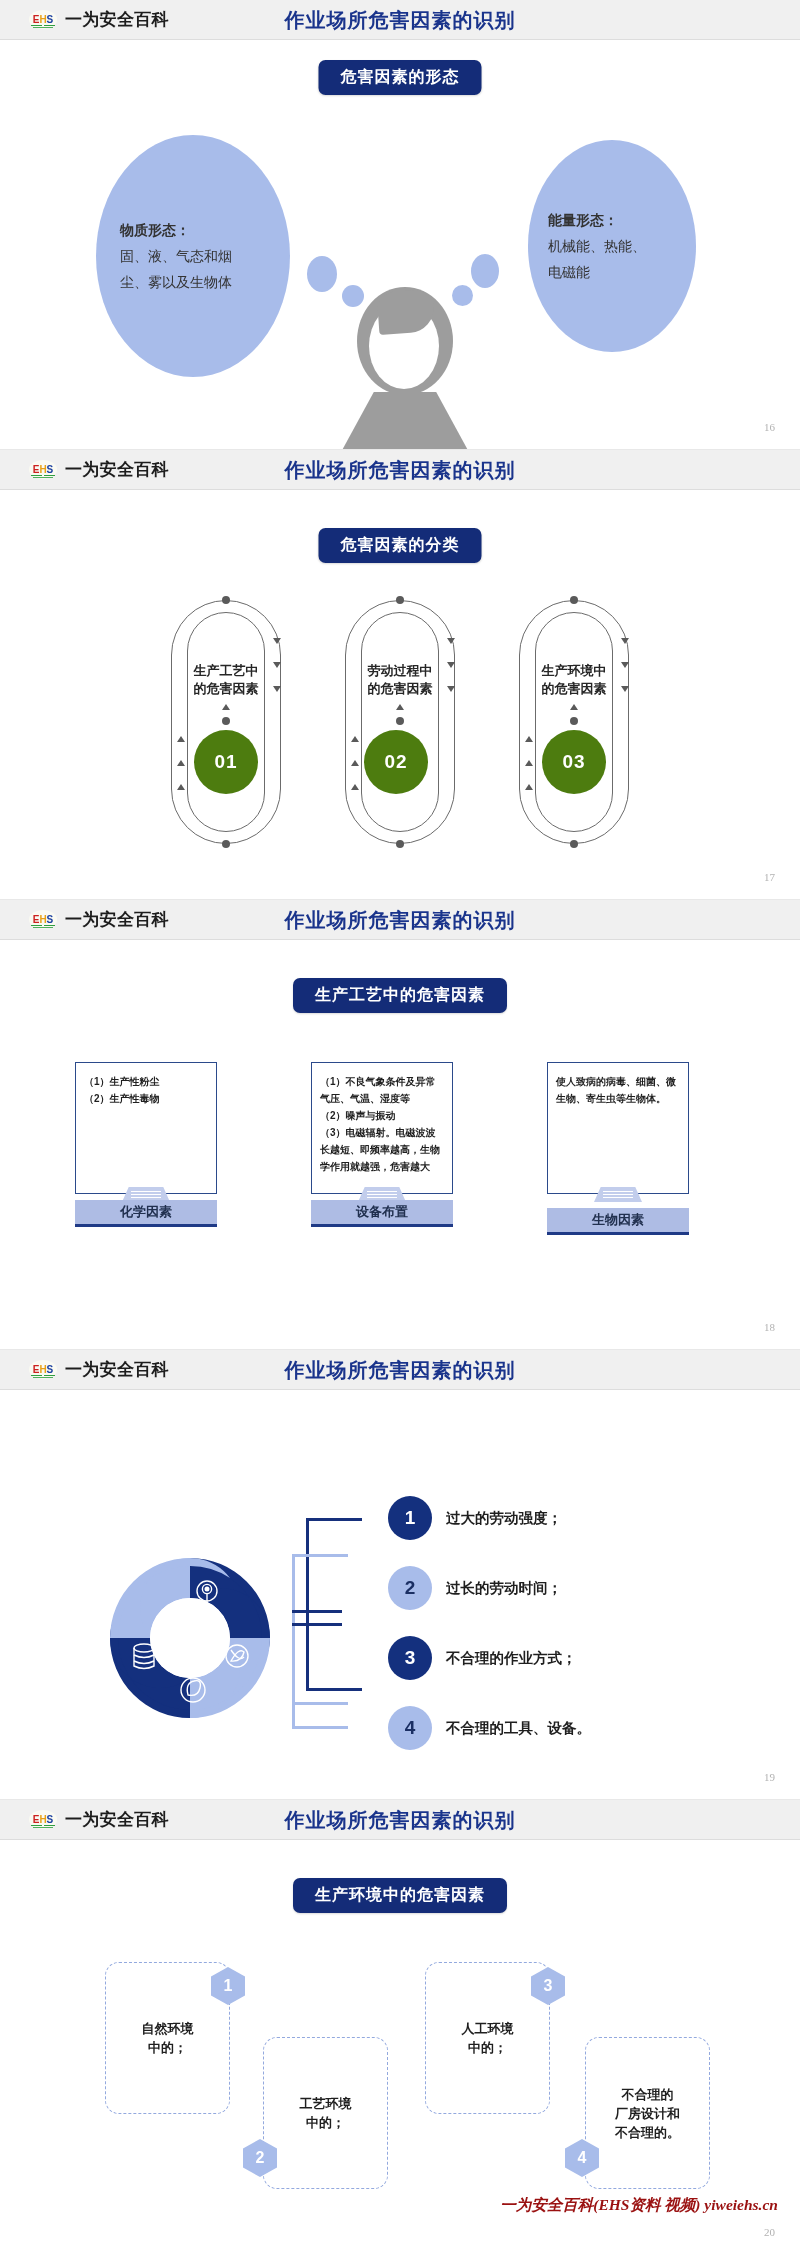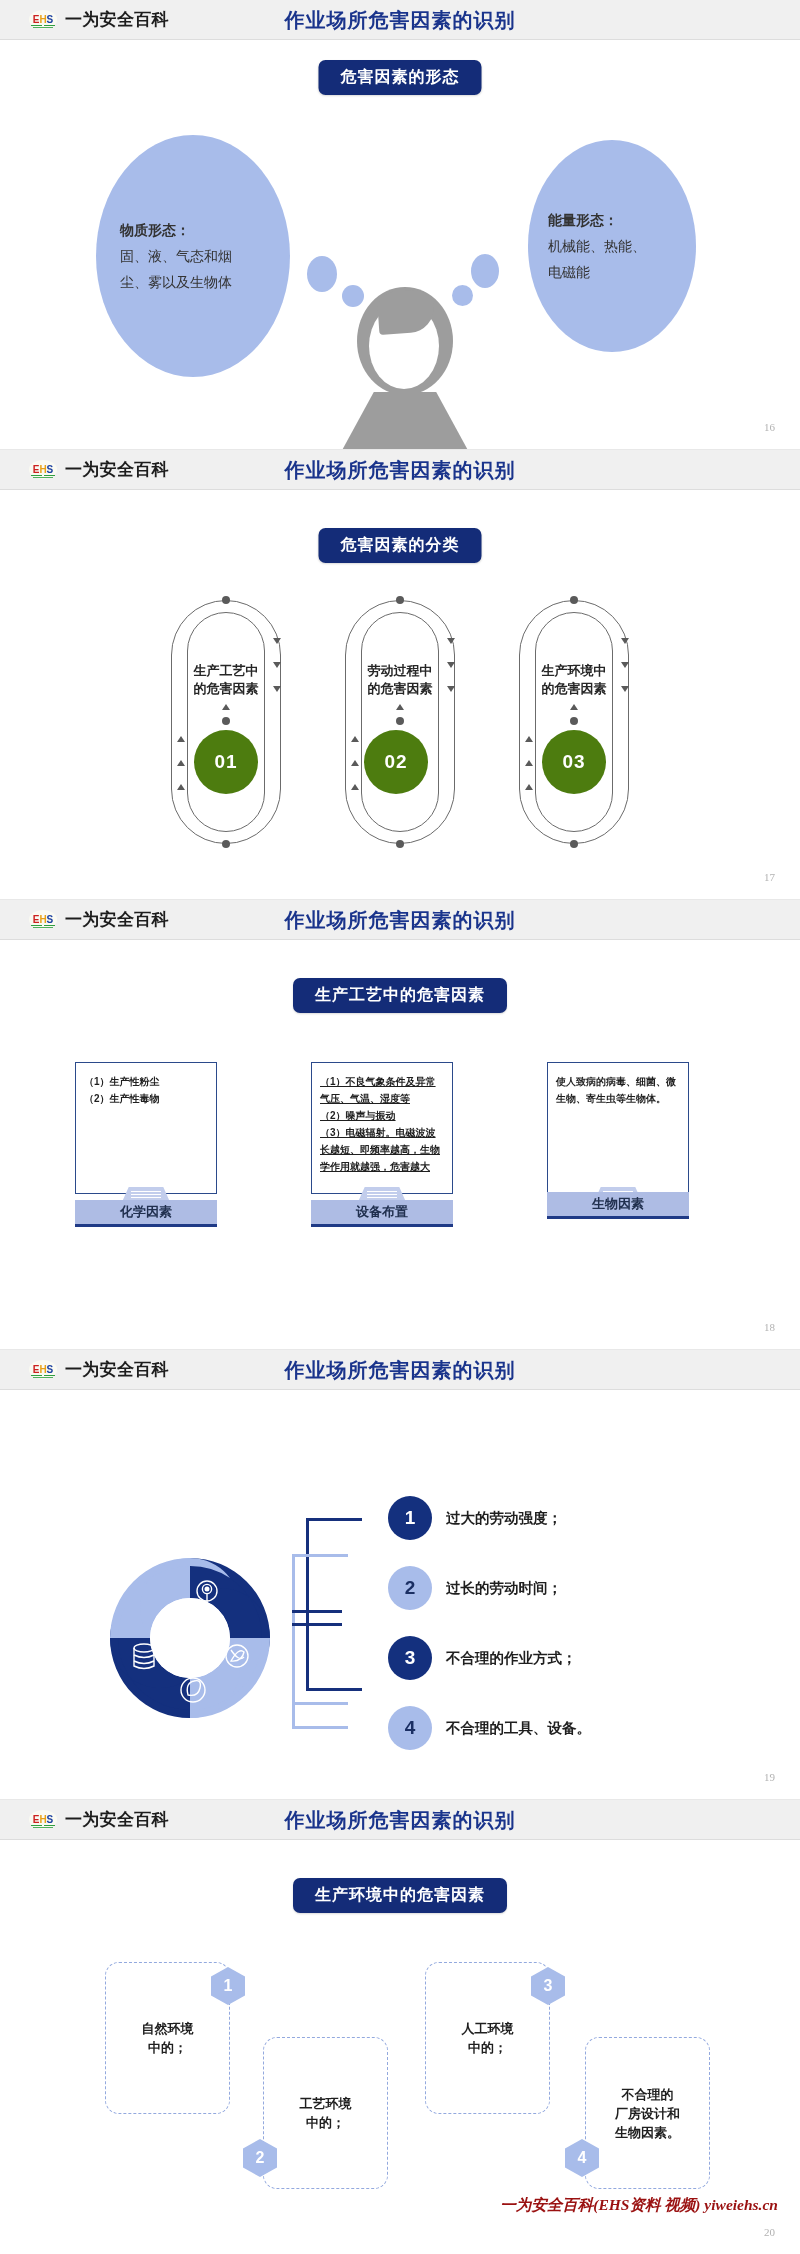--- a/index.html
+++ b/index.html
@@ -463,40 +463,40 @@
 （2）生产性毒物</p>
     </div>
     <div class="s3-tab" style="left:122px; top:287px;">
       <i style="top:4px;"></i>
         <i style="top:7px;"></i>
         <i style="top:10px;"></i>
     </div>
     <div class="s3-foot" style="left:75px; top:300px;">化学因素</div>
 
     <div class="s3-card" style="left:311px;">
-      <p style="white-space:pre-line;text-decoration:underline;">（1）不良气象条件及异常气压、气温、湿度等
+      <p style="white-space:pre-line;">（1）不良气象条件及异常气压、气温、湿度等
 （2）噪声与振动
 （3）电磁辐射。电磁波波长越短、即频率越高，生物学作用就越强，危害越大</p>
     </div>
     <div class="s3-tab" style="left:358px; top:287px;">
       <i style="top:4px;"></i>
         <i style="top:7px;"></i>
         <i style="top:10px;"></i>
     </div>
     <div class="s3-foot" style="left:311px; top:300px;">设备布置</div>
 
     <div class="s3-card" style="left:547px;">
       <p style="white-space:pre-line;">使人致病的病毒、细菌、微生物、寄生虫等生物体。</p>
     </div>
     <div class="s3-tab" style="left:594px; top:287px;">
       <i style="top:4px;"></i>
         <i style="top:7px;"></i>
         <i style="top:10px;"></i>
     </div>
-    <div class="s3-foot" style="left:547px; top:292px;">生物因素</div>
+    <div class="s3-foot" style="left:547px; top:308px;">生物因素</div>
 
     <div class="pagenum">18</div>
   </section>
 
   <section class="slide">
     <div class="hdr"></div>
     <div class="hdr-line"></div>
     <div class="logo">
       <span class="logo-mark">
         <span class="oval"></span>
@@ -618,21 +618,21 @@
         <div>人工环境</div>
         <div>中的；</div>
       </div>
     </div>
     <div class="hexnum" style="left:531px; top:167px;">3</div>
 
     <div class="s5-box" style="left:585px; top:237px; width:125px; height:152px;">
       <div>
         <div>不合理的</div>
         <div>厂房设计和</div>
-        <div>生物因素。</div>
+        <div>不合理的。</div>
       </div>
     </div>
     <div class="hexnum" style="left:565px; top:339px;">4</div>
 
     <div class="watermark">一为安全百科(EHS资料 视频) yiweiehs.cn</div>
     <div class="pagenum">20</div>
   </section>
 
 </div>
 

